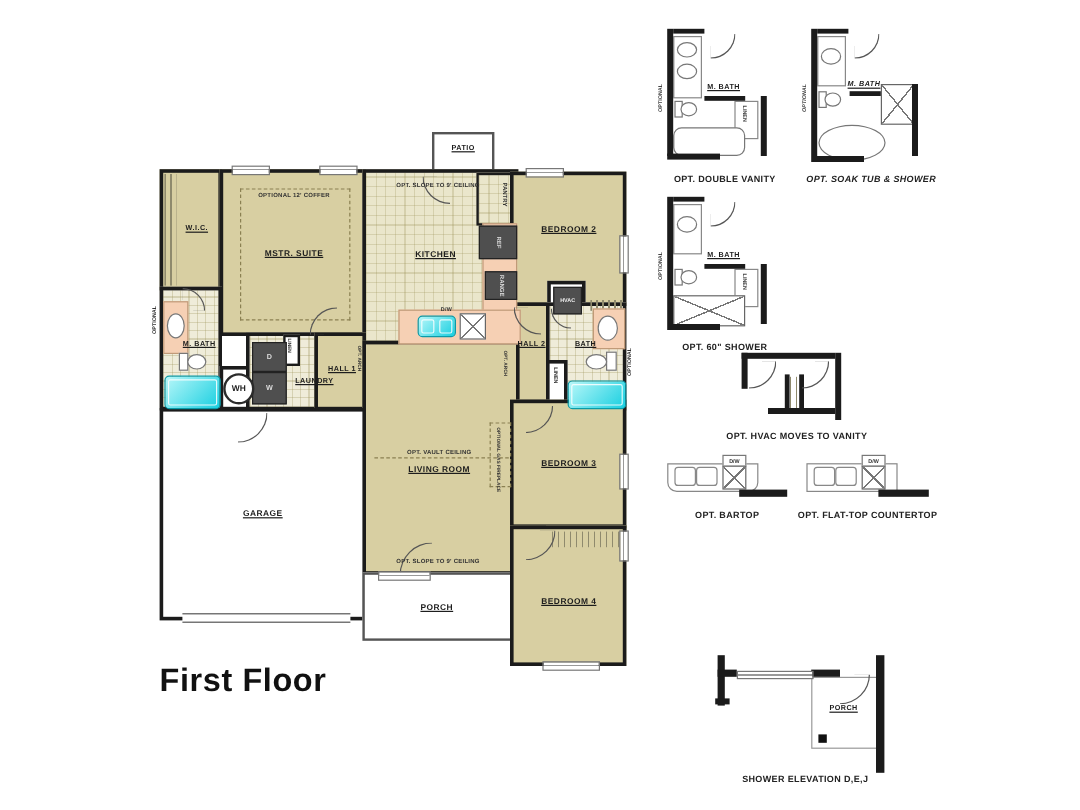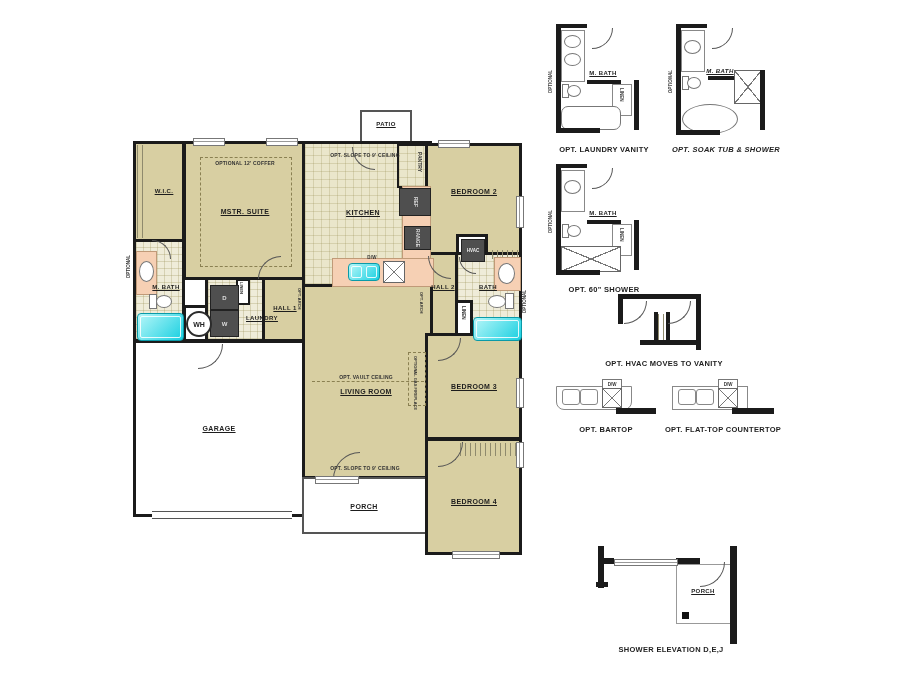--- a/index.html
+++ b/index.html
@@ -186,39 +186,40 @@
   <div class="arc r180" style="left:352px;top:147px;width:22px;height:22px;"></div>
   <div class="arc r270" style="left:258px;top:256px;width:22px;height:22px;"></div>
   <div class="arc" style="left:152px;top:240px;width:18px;height:18px;"></div>
   <div class="arc r180" style="left:428px;top:256px;width:22px;height:22px;"></div>
   <div class="arc r90" style="left:438px;top:338px;width:22px;height:22px;"></div>
   <div class="arc r90" style="left:438px;top:442px;width:24px;height:24px;"></div>
   <div class="arc r180" style="left:459px;top:257px;width:16px;height:16px;"></div>
   <div class="arc r90" style="left:198px;top:344px;width:24px;height:24px;"></div>
   <div class="arc r270" style="left:333px;top:452px;width:26px;height:26px;"></div>
 
+  <div class="title" style="left:133px;top:552px;">First Floor</div>
 
   <div class="opt" style="left:548px;top:22px;width:112px;height:132px;">
     <div class="wall" style="left:8px;top:2px;width:5px;height:106px;"></div>
     <div class="wall" style="left:13px;top:2px;width:26px;height:4px;"></div>
     <div class="fix" style="left:13px;top:8px;width:22px;height:50px;"></div>
     <div class="oval" style="left:16px;top:13px;width:15px;height:11px;"></div>
     <div class="oval" style="left:16px;top:31px;width:15px;height:11px;"></div>
     <div class="arc r90" style="left:44px;top:6px;width:20px;height:20px;"></div>
     <div class="lbl" style="left:55px;top:48px;">M. BATH</div>
     <div class="wall" style="left:39px;top:58px;width:34px;height:4px;"></div>
     <div class="wall" style="left:86px;top:58px;width:5px;height:50px;"></div>
     <div class="fix" style="left:64px;top:62px;width:18px;height:30px;"></div>
     <div class="vlbl" style="left:70px;top:66px;">LINEN</div>
     <div class="tank" style="left:14px;top:62px;width:5px;height:12px;"></div>
     <div class="oval" style="left:19px;top:63px;width:12px;height:10px;"></div>
     <div class="tub" style="left:13px;top:84px;width:58px;height:22px;"></div>
     <div class="wall" style="left:8px;top:106px;width:44px;height:5px;"></div>
     <div class="vlbl up" style="left:1px;top:48px;">OPTIONAL</div>
-    <div class="cap">OPT. LAUNDRY VANITY</div>
+    <div class="cap">OPT. DOUBLE VANITY</div>
   </div>
 
   <div class="opt" style="left:668px;top:22px;width:116px;height:132px;font-style:italic;">
     <div class="wall" style="left:8px;top:2px;width:5px;height:106px;"></div>
     <div class="wall" style="left:13px;top:2px;width:26px;height:4px;"></div>
     <div class="fix" style="left:13px;top:8px;width:22px;height:40px;"></div>
     <div class="oval" style="left:16px;top:18px;width:15px;height:12px;"></div>
     <div class="arc r90" style="left:44px;top:6px;width:20px;height:20px;"></div>
     <div class="lbl" style="left:52px;top:46px;">M. BATH</div>
     <div class="wall" style="left:40px;top:54px;width:26px;height:4px;"></div>

